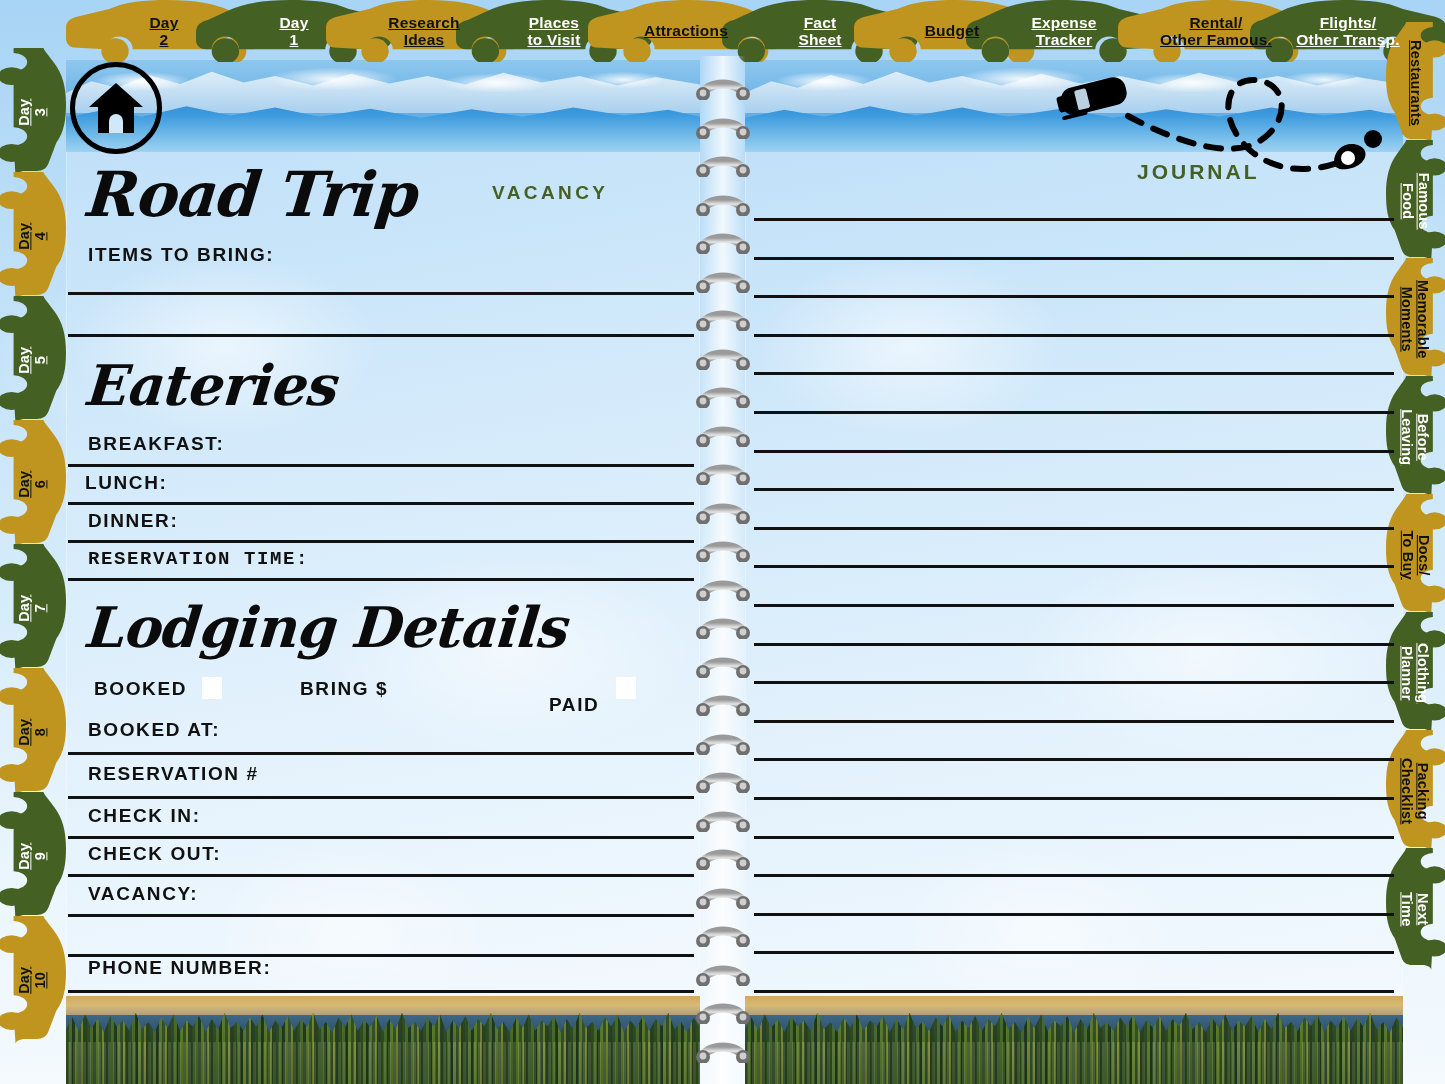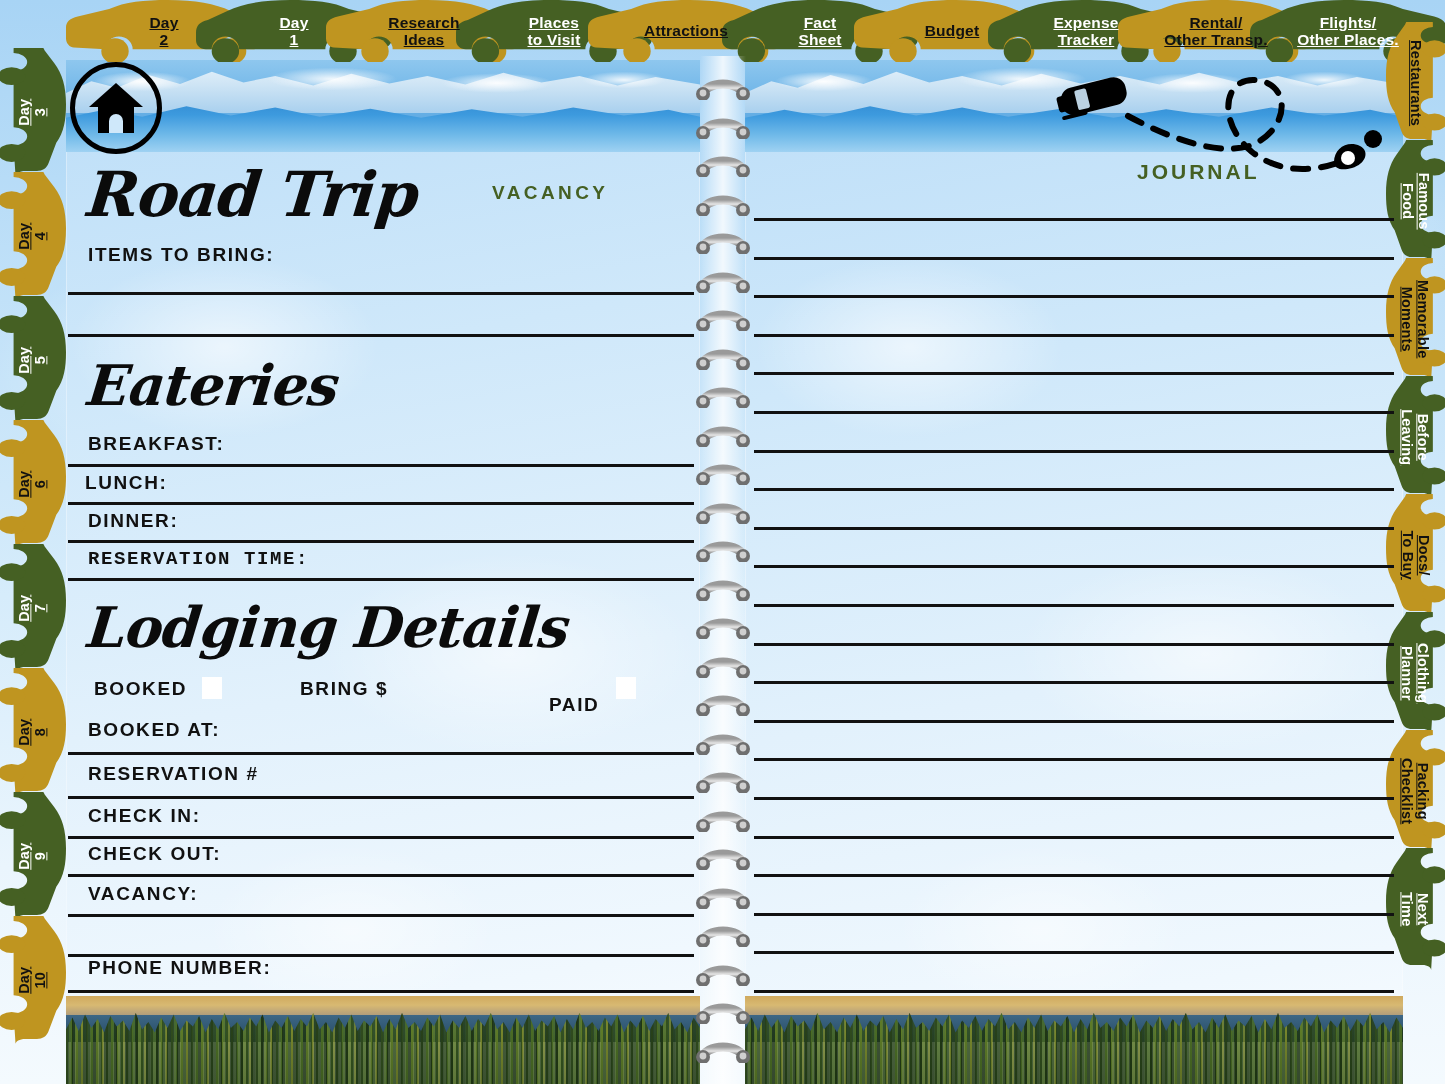--- a/index.html
+++ b/index.html
@@ -845,21 +845,21 @@
           <svg viewBox="0 0 100 34" preserveAspectRatio="none">
             <g>
               <path fill="#bf9520" d="M4 26 C2 26 0 24 0 21 L0 15 C0 12 2 10 6 9 L22 5 C30 1 40 0 52 0 C66 0 76 2 84 6 L94 11 C98 12 100 14 100 18 L100 22 C100 25 98 27 95 27 L92 27 A7 7 0 0 0 78 27 L34 27 A7 7 0 0 0 20 27 L4 26 Z"></path>
               <circle fill="#bf9520" cx="25" cy="28" r="7"></circle>
               <circle fill="#bf9520" cx="85" cy="28" r="7"></circle>
             </g>
           </svg>
         </div>
         <div class="tab-label">Budget</div>
       </div>
-      <div class="car-tab top-tab tab-green" style="left: 988px; width: 196px; justify-content: center;">
+      <div class="car-tab top-tab tab-green" style="left: 966px; width: 196px; justify-content: center;">
         <div class="car-body">
           <svg viewBox="0 0 100 34" preserveAspectRatio="none">
             <g transform="translate(100,0) scale(-1,1)">
               <path fill="#456023" d="M4 26 C2 26 0 24 0 21 L0 15 C0 12 2 10 6 9 L22 5 C30 1 40 0 52 0 C66 0 76 2 84 6 L94 11 C98 12 100 14 100 18 L100 22 C100 25 98 27 95 27 L92 27 A7 7 0 0 0 78 27 L34 27 A7 7 0 0 0 20 27 L4 26 Z"></path>
               <circle fill="#456023" cx="25" cy="28" r="7"></circle>
               <circle fill="#456023" cx="85" cy="28" r="7"></circle>
             </g>
           </svg>
         </div>
         <div class="tab-label">Expense
@@ -869,34 +869,34 @@
         <div class="car-body">
           <svg viewBox="0 0 100 34" preserveAspectRatio="none">
             <g>
               <path fill="#bf9520" d="M4 26 C2 26 0 24 0 21 L0 15 C0 12 2 10 6 9 L22 5 C30 1 40 0 52 0 C66 0 76 2 84 6 L94 11 C98 12 100 14 100 18 L100 22 C100 25 98 27 95 27 L92 27 A7 7 0 0 0 78 27 L34 27 A7 7 0 0 0 20 27 L4 26 Z"></path>
               <circle fill="#bf9520" cx="25" cy="28" r="7"></circle>
               <circle fill="#bf9520" cx="85" cy="28" r="7"></circle>
             </g>
           </svg>
         </div>
         <div class="tab-label">Rental/
-Other Transp.</div>
+Other Famous.</div>
       </div>
       <div class="car-tab top-tab tab-green" style="left: 1250px; width: 196px;">
         <div class="car-body">
           <svg viewBox="0 0 100 34" preserveAspectRatio="none">
             <g transform="translate(100,0) scale(-1,1)">
               <path fill="#456023" d="M4 26 C2 26 0 24 0 21 L0 15 C0 12 2 10 6 9 L22 5 C30 1 40 0 52 0 C66 0 76 2 84 6 L94 11 C98 12 100 14 100 18 L100 22 C100 25 98 27 95 27 L92 27 A7 7 0 0 0 78 27 L34 27 A7 7 0 0 0 20 27 L4 26 Z"></path>
               <circle fill="#456023" cx="25" cy="28" r="7"></circle>
               <circle fill="#456023" cx="85" cy="28" r="7"></circle>
             </g>
           </svg>
         </div>
         <div class="tab-label">Flights/
-Other Places.</div>
+Other Transp.</div>
       </div>
     </div>
   <div id="left-tabs">
       <div class="car-tab side-tab side-left tab-green" style="left: 0px; top: 48px; width: 66px; height: 128px;">
         <div class="car-body">
           <svg viewBox="0 0 34 100" preserveAspectRatio="none">
             <g transform="rotate(90 17 17) translate(0,-0)"></g>
             <path fill="#456023" d="M8 100 C8 98 10 96 13 96 L19 96 C22 96 24 94 25 90 L29 74 C33 66 34 56 34 44 C34 30 32 20 28 12 L23 2 C22 -2 20 -4 16 -4 L12 -4 C9 -4 7 -2 7 1 L7 4 A7 7 0 0 1 7 18 L7 62 A7 7 0 0 1 7 76 L8 100 Z"></path>
             <circle fill="#456023" cx="6" cy="22" r="7"></circle>
             <circle fill="#456023" cx="6" cy="82" r="7"></circle>

